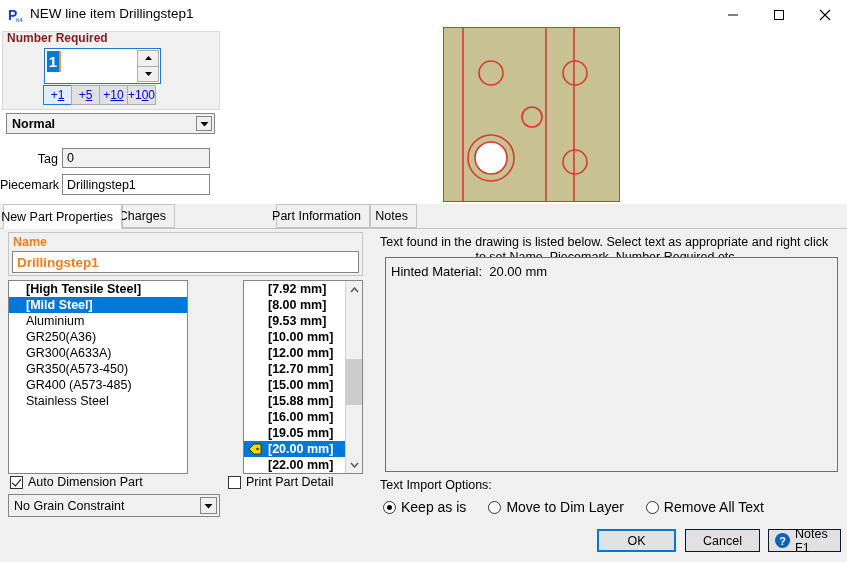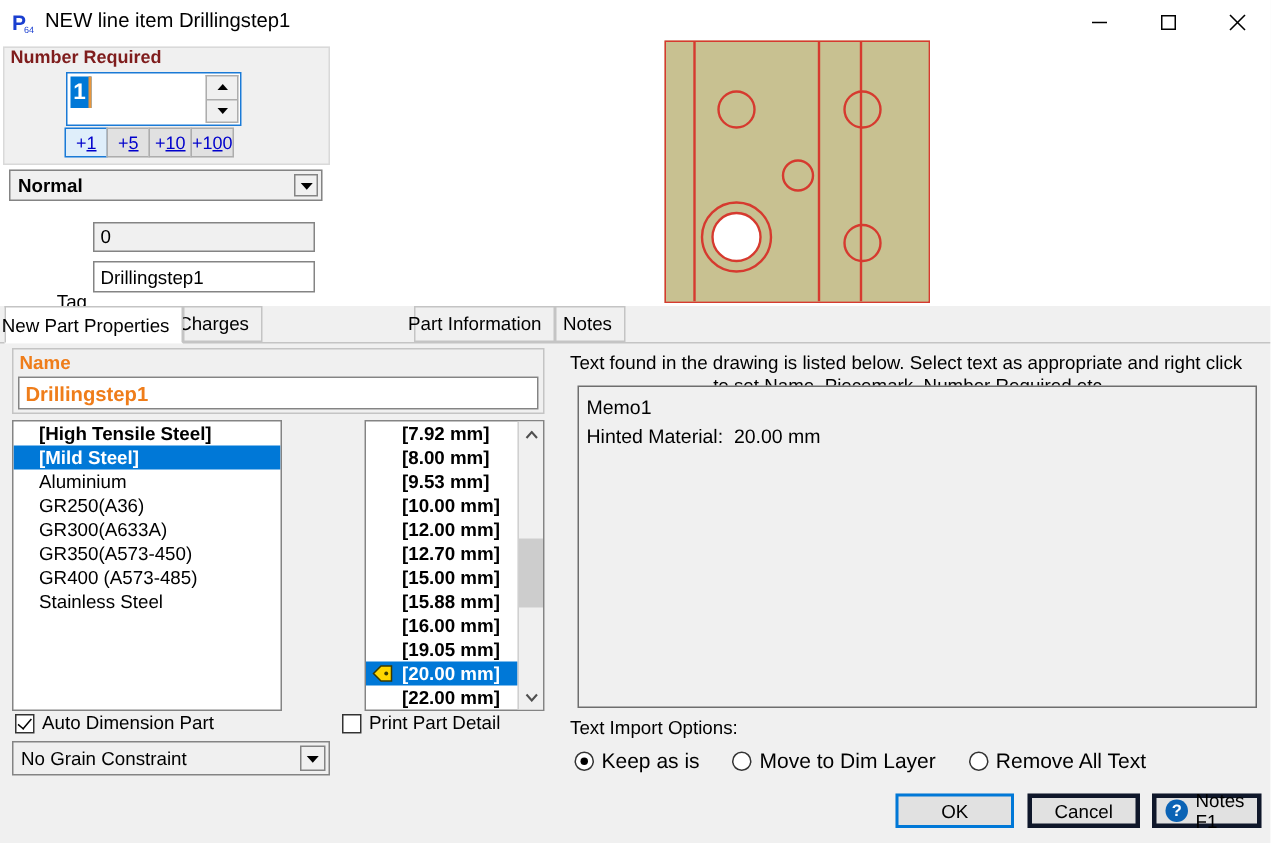--- a/index.html
+++ b/index.html
@@ -98,21 +98,21 @@
   }
   .normal-combo .txt { padding-left: 5px; font-weight: bold; font-size: 12.5px; }
   .normal-combo .arrow {
     position: absolute; right: 2px; top: 2px; width: 16px; height: 15px;
     background: #f0f0f0; border: 1px solid #848484;
     display: flex; align-items: center; justify-content: center;
   }
 
   
   .lbl-right {
-    position: absolute; text-align: right; font-size: 12.5px; color: #000; margin-top: 42px;
+    position: absolute; text-align: right; font-size: 12.5px; color: #000;
   }
   .lbl-tag { left: 0px; top: 152px; width: 58px; }
   .lbl-piecemark { left: 0px; top: 178px; width: 58px; }
   .fld-tag {
     position: absolute; left: 62px; top: 148px; width: 148px; height: 20px;
     background: #f0f0f0; border: 1px solid #848484;
     display: flex; align-items: center; padding-left: 4px;
   }
   .fld-piecemark {
     position: absolute; left: 62px; top: 174px; width: 148px; height: 21px;
@@ -262,21 +262,21 @@
     width: 5px; height: 5px; border-radius: 50%; background: #000;
   }
 
   
   .footer {
     position: absolute; left: 0; top: 522px; width: 847px; height: 40px;
     background: #f0f0f0;
   }
   .btn {
     position: absolute; top: 529px; height: 23px;
-    background: #e1e1e1; border: 3px solid #0f172a;
+    background: #e1e1e1; border: 1px solid #0f172a;
     display: flex; align-items: center; justify-content: center;
     font-size: 12.5px;
   }
   .btn-ok { left: 597px; width: 79px; border: 2px solid #0078d7; background: #e1e1e1; }
   .btn-cancel { left: 685px; width: 75px; }
   .btn-help { left: 768px; width: 73px; padding-left: 6px; }
   .help-icon {
     width: 15px; height: 15px; border-radius: 50%; background: #0b63b5;
     color: #fff; font-size: 11px; font-weight: bold;
     display: flex; align-items: center; justify-content: center;
@@ -469,21 +469,20 @@
         <svg width="9" height="6" viewBox="0 0 9 6">
             <polygon points="0.5,1 8.5,1 4.5,5.5" fill="#000"></polygon>
           </svg>
       </span>
     </div>
 
     <div class="txt-hdr1">Text found in the drawing is listed below.  Select text as appropriate and right click</div>
     <div class="txt-hdr2">to set Name, Piecemark, Number Required etc</div>
 
     <div class="memo-box">
-      <div class="memo-line">Memo1</div>
       <div class="memo-line">Hinted Material:  20.00 mm</div>
     </div>
 
     <div class="txt-opts-label">Text Import Options:</div>
     <div class="radio-row">
       <div class="radio-item">
         <span class="radio on"></span>
         <span>Keep as is</span>
       </div>
       <div class="radio-item">

